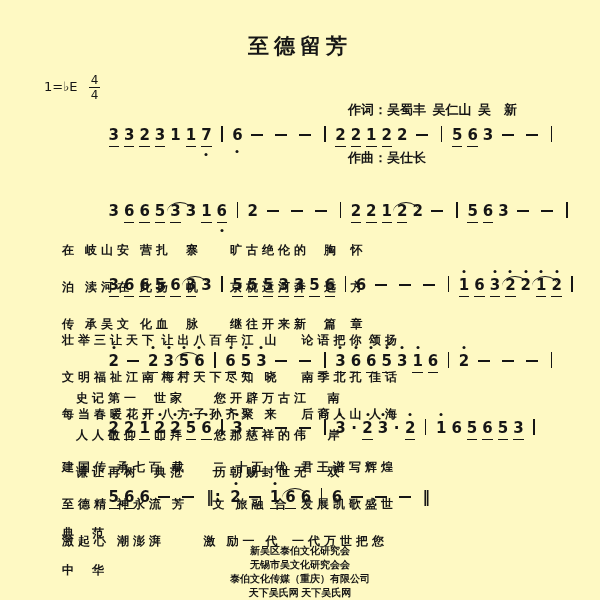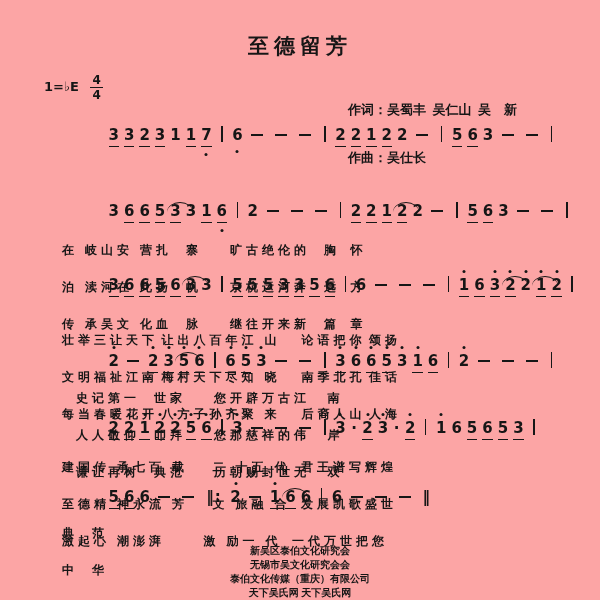--- a/index.html
+++ b/index.html
@@ -1,21 +1,21 @@
 <!DOCTYPE html>
 <html><head>
 <meta charset="utf-8">
 <style>
   html,body{margin:0;padding:0;background:#ffffff;}
   body{width:600px;height:600px;overflow:hidden;color:#161616;font-family:"Liberation Serif",serif;}
-  #sheet{position:relative;width:600px;height:600px;background:#fca5a5;}
+  #sheet{position:relative;width:600px;height:600px;background:#fef9c3;}
   .title{position:absolute;top:32px;left:0;width:600px;text-align:center;
          font-size:21px;font-weight:700;letter-spacing:5px;}
   .keysig{position:absolute;top:74px;left:44px;font-family:"DejaVu Sans",sans-serif;
-          font-weight:700;font-size:13px;}
+          font-weight:400;font-size:13px;}
   .frac{display:inline-block;vertical-align:middle;margin-left:7px;text-align:center;
         line-height:1;font-size:12px;}
   .frac .num{display:block;border-bottom:1.3px solid #161616;padding:0 2px 1px;}
   .frac .den{display:block;padding-top:1px;}
   .credits{position:absolute;top:70px;left:348px;font-size:13px;font-weight:700;line-height:16px;white-space:pre;}
   
   .nline{position:absolute;left:62px;height:36px;padding-top:10px;white-space:nowrap;
          font-family:"DejaVu Sans",sans-serif;font-size:15px;font-weight:700;margin-left:44px;}
   .nw{position:relative;display:inline-block;margin:0 2.5px;}
   .nv{display:inline-block;}

